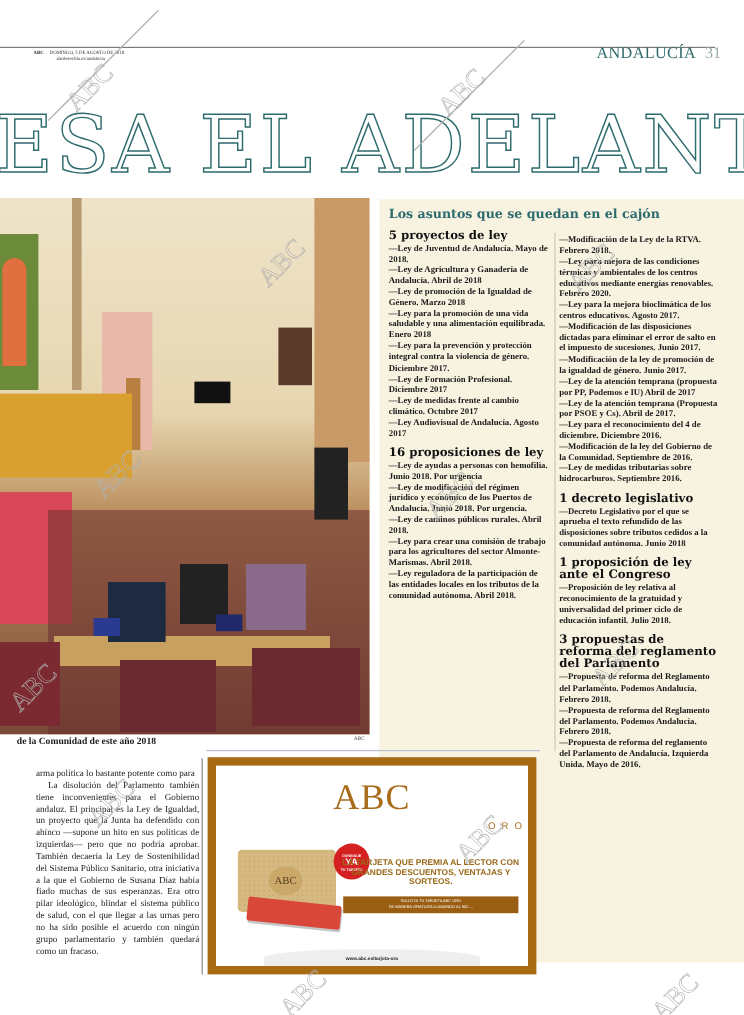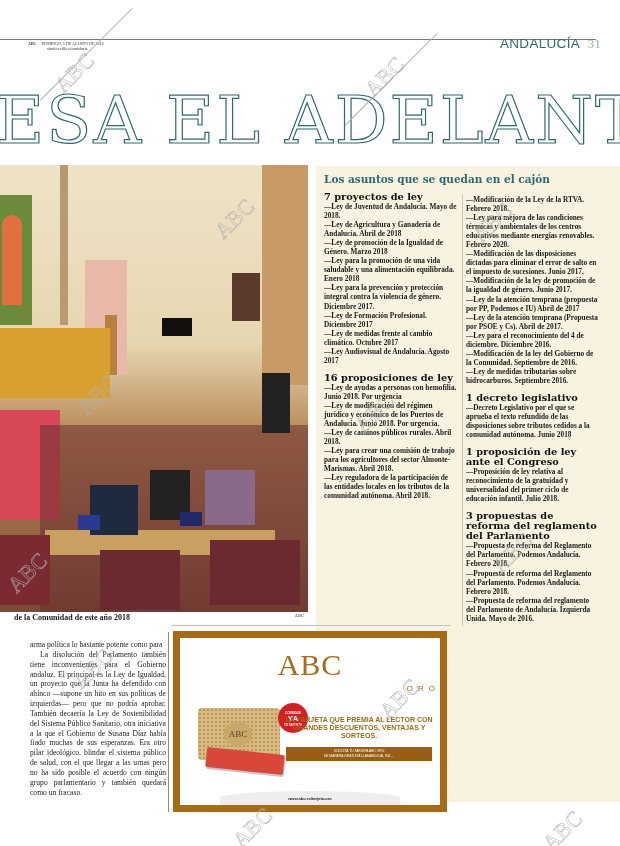--- a/index.html
+++ b/index.html
@@ -2,21 +2,21 @@
 <html><head>
 <meta charset="utf-8">
 <style>
   * { box-sizing: border-box; margin: 0; padding: 0; }
   html, body { width: 620px; height: 846px; background: #ffffff; overflow: hidden; }
   body { position: relative; font-family: "DejaVu Serif", serif; color: #1a1a1a; }
 
   .header-rule { position: absolute; left: 0; top: 39px; width: 596px; height: 1px; background: #7a7a7a; }
   .masthead { position: absolute; left: 28px; top: 41px; font-size: 4px; line-height: 5px; color: #333; font-family: "Liberation Serif", serif; }
   .masthead b { font-weight: bold; margin-right: 5px; }
-  .section { position: absolute; right: 32px; top: 36px; font-family: Liberation Sans, sans-serif; font-size: 13.5px; color: #2f6a6a; letter-spacing: 0.3px; }
+  .section { position: absolute; right: 32px; top: 36px; font-family: Liberation Serif, serif; font-size: 13.5px; color: #2f6a6a; letter-spacing: 0.3px; }
   .pagenum { position: absolute; right: 19px; top: 36px; font-family: "Liberation Serif", serif; font-size: 13.5px; color: #9ab0a0; }
 
   .headline { position: absolute; left: -4px; top: 86px; font-family: "DejaVu Serif", serif; font-weight: 200; font-size: 66px; line-height: 70px; color: #ffffff; -webkit-text-stroke: 1.2px #2e6b6e; letter-spacing: 2px; white-space: nowrap; }
 
   .photo { position: absolute; left: 0; top: 165px; width: 308px; height: 447px; overflow: hidden; background: #d8c9a6; }
   .ph { position: absolute; }
   .caption { position: absolute; left: 14px; top: 613px; font-family: "Liberation Serif", serif; font-weight: bold; font-size: 8px; color: #1a1a1a; }
   .photo-credit { position: absolute; left: 295px; top: 613px; font-size: 4px; color: #444; }
 
   .sidebar { position: absolute; left: 316px; top: 166px; width: 332px; height: 636px; background: #f8f3e1; }
@@ -91,39 +91,40 @@
   <div class="ph" style="left:180px;top:347px;width:22px;height:14px;background:#202a6a;"></div>
   <div class="ph" style="left:262px;top:208px;width:28px;height:60px;background:#222;"></div>
 </div>
 <div class="caption">de la Comunidad de este año 2018</div>
 <div class="photo-credit">ABC</div>
 
 <div class="sidebar">
   <div class="sb-title">Los asuntos que se quedan en el cajón</div>
   <div class="sb-divider"></div>
   <div class="sb-col c1">
-    <div class="sb-h first">7 proyectos de ley</div>
+    <div class="sb-h first">5 proyectos de ley</div>
     <span class="sb-item">—Ley de Juventud de Andalucía. Mayo de 2018.</span>
     <span class="sb-item">—Ley de Agricultura y Ganadería de Andalucía. Abril de 2018</span>
     <span class="sb-item">—Ley de promoción de la Igualdad de Género. Marzo 2018</span>
     <span class="sb-item">—Ley para la promoción de una vida saludable y una alimentación equilibrada. Enero 2018</span>
     <span class="sb-item">—Ley para la prevención y protección integral contra la violencia de género. Diciembre 2017.</span>
     <span class="sb-item">—Ley de Formación Profesional. Diciembre 2017</span>
     <span class="sb-item">—Ley de medidas frente al cambio climático. Octubre 2017</span>
     <span class="sb-item">—Ley Audiovisual de Andalucía. Agosto 2017</span>
     <div class="sb-h">16 proposiciones de ley</div>
     <span class="sb-item">—Ley de ayudas a personas con hemofilia. Junio 2018. Por urgencia</span>
     <span class="sb-item">—Ley de modificación del régimen jurídico y económico de los Puertos de Andalucía. Junio 2018. Por urgencia.</span>
     <span class="sb-item">—Ley de caminos públicos rurales. Abril 2018.</span>
     <span class="sb-item">—Ley para crear una comisión de trabajo para los agricultores del sector Almonte-Marismas. Abril 2018.</span>
     <span class="sb-item">—Ley reguladora de la participación de las entidades locales en los tributos de la comunidad autónoma. Abril 2018.</span>
   </div>
   <div class="sb-col c2">
     <span class="sb-item">—Modificación de la Ley de la RTVA. Febrero 2018.</span>
     <span class="sb-item">—Ley para mejora de las condiciones térmicas y ambientales de los centros educativos mediante energías renovables. Febrero 2020.</span>
+    <span class="sb-item">—Ley para la mejora bioclimática de los centros educativos. Agosto 2017.</span>
     <span class="sb-item">—Modificación de las disposiciones dictadas para eliminar el error de salto en el impuesto de sucesiones. Junio 2017.</span>
     <span class="sb-item">—Modificación de la ley de promoción de la igualdad de género. Junio 2017.</span>
     <span class="sb-item">—Ley de la atención temprana (propuesta por PP, Podemos e IU) Abril de 2017</span>
     <span class="sb-item">—Ley de la atención temprana (Propuesta por PSOE y Cs). Abril de 2017.</span>
     <span class="sb-item">—Ley para el reconocimiento del 4 de diciembre. Diciembre 2016.</span>
     <span class="sb-item">—Modificación de la ley del Gobierno de la Comunidad. Septiembre de 2016.</span>
     <span class="sb-item">—Ley de medidas tributarias sobre hidrocarburos. Septiembre 2016.</span>
     <div class="sb-h">1 decreto legislativo</div>
     <span class="sb-item">—Decreto Legislativo por el que se aprueba el texto refundido de las disposiciones sobre tributos cedidos a la comunidad autónoma. Junio 2018</span>
     <div class="sb-h">1 proposición de ley ante el Congreso</div>

